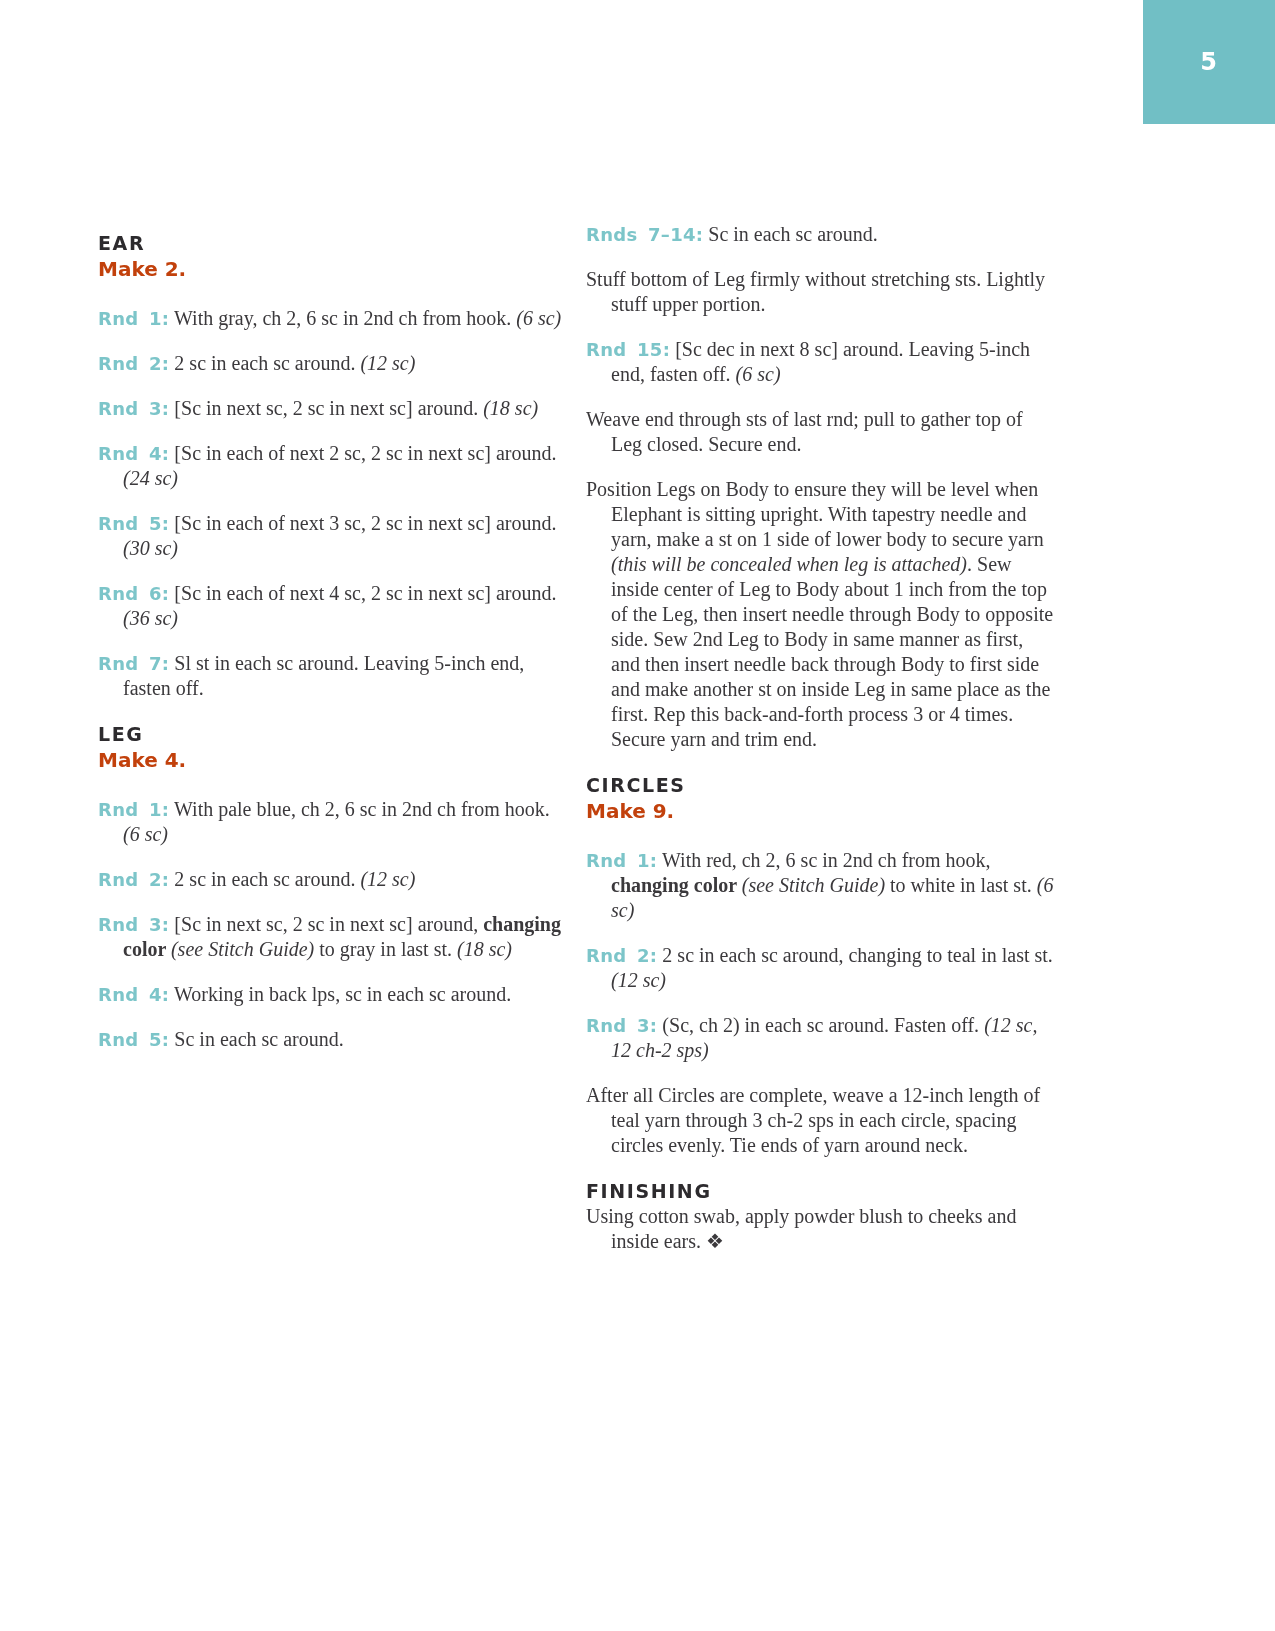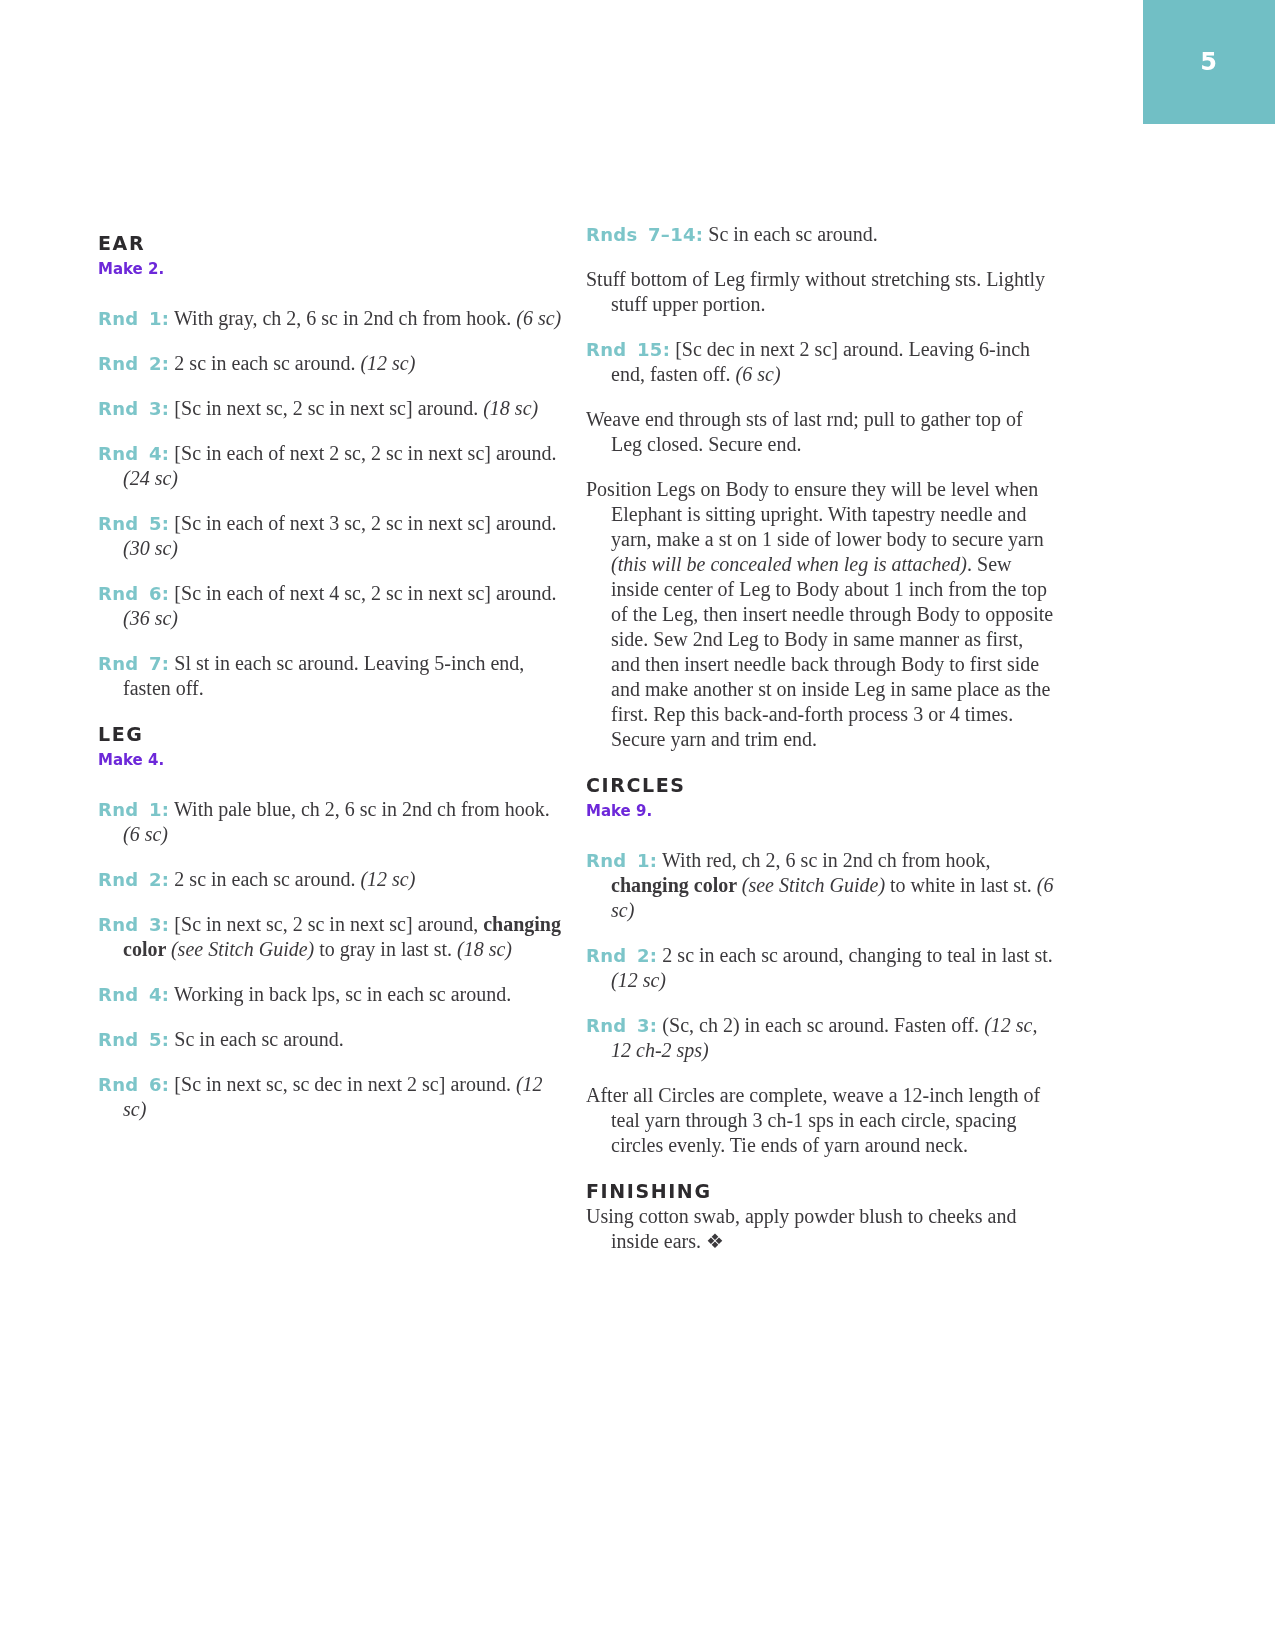--- a/index.html
+++ b/index.html
@@ -60,23 +60,23 @@
     font-size: 19px;
     line-height: 26px;
     letter-spacing: 1.6px;
     color: #2d2b2e;
     margin: 8px 0 0 0;
   }
   .heading + .heading { margin-top: 0; }
   .subheading {
     font-family: "DejaVu Sans", sans-serif;
     font-weight: bold;
-    font-size: 15px;
+    font-size: 20px;
     line-height: 26px;
-    color: #6d28d9;
+    color: #c2410c;
     margin: 0 0 24px 0;
   }
   .run-normal { font-style: normal; }
   .run-italic { font-style: italic; }
   .run-bold { font-weight: bold; }
 </style>
 </head>
 <body>
 
 <div class="page">
@@ -94,31 +94,30 @@
         <p class="block round"><span class="rnd-label">Rnd 5:</span> <span class="run-normal">[Sc in each of next 3 sc, 2 sc in next sc] around. </span><span class="run-italic">(30 sc)</span></p>
         <p class="block round"><span class="rnd-label">Rnd 6:</span> <span class="run-normal">[Sc in each of next 4 sc, 2 sc in next sc] around. </span><span class="run-italic">(36 sc)</span></p>
         <p class="block round"><span class="rnd-label">Rnd 7:</span> <span class="run-normal">Sl st in each sc around. Leaving 5-inch end, fasten off.</span></p>
         <div class="heading">LEG</div>
         <div class="subheading">Make 4.</div>
         <p class="block round"><span class="rnd-label">Rnd 1:</span> <span class="run-normal">With pale blue, ch 2, 6 sc in 2nd ch from hook. </span><span class="run-italic">(6 sc)</span></p>
         <p class="block round"><span class="rnd-label">Rnd 2:</span> <span class="run-normal">2 sc in each sc around. </span><span class="run-italic">(12 sc)</span></p>
         <p class="block round"><span class="rnd-label">Rnd 3:</span> <span class="run-normal">[Sc in next sc, 2 sc in next sc] around, </span><span class="run-bold">changing color </span><span class="run-italic">(see Stitch Guide)</span><span class="run-normal"> to gray in last st. </span><span class="run-italic">(18 sc)</span></p>
         <p class="block round"><span class="rnd-label">Rnd 4:</span> <span class="run-normal">Working in back lps, sc in each sc around.</span></p>
         <p class="block round"><span class="rnd-label">Rnd 5:</span> <span class="run-normal">Sc in each sc around.</span></p>
-        <p class="block round"><span class="rnd-label">Rnd 6:</span> <span class="run-normal">[Sc in next sc, sc dec in next 2 sc] around. </span><span class="run-italic">(12 sc)</span></p>
       </div>
     <div class="col" id="col-right">
         <p class="block round"><span class="rnd-label">Rnds 7–14:</span> <span class="run-normal">Sc in each sc around.</span></p>
         <p class="block paragraph"><span class="run-normal">Stuff bottom of Leg firmly without stretching sts. Lightly stuff upper portion.</span></p>
-        <p class="block round"><span class="rnd-label">Rnd 15:</span> <span class="run-normal">[Sc dec in next 2 sc] around. Leaving 6-inch end, fasten off. </span><span class="run-italic">(6 sc)</span></p>
+        <p class="block round"><span class="rnd-label">Rnd 15:</span> <span class="run-normal">[Sc dec in next 8 sc] around. Leaving 5-inch end, fasten off. </span><span class="run-italic">(6 sc)</span></p>
         <p class="block paragraph"><span class="run-normal">Weave end through sts of last rnd; pull to gather top of Leg closed. Secure end.</span></p>
         <p class="block paragraph"><span class="run-normal">Position Legs on Body to ensure they will be level when Elephant is sitting upright. With tapestry needle and yarn, make a st on 1 side of lower body to secure yarn </span><span class="run-italic">(this will be concealed when leg is attached)</span><span class="run-normal">. Sew inside center of Leg to Body about 1 inch from the top of the Leg, then insert needle through Body to opposite side. Sew 2nd Leg to Body in same manner as first, and then insert needle back through Body to first side and make another st on inside Leg in same place as the first. Rep this back-and-forth process 3 or 4 times. Secure yarn and trim end.</span></p>
         <div class="heading">CIRCLES</div>
         <div class="subheading">Make 9.</div>
         <p class="block round"><span class="rnd-label">Rnd 1:</span> <span class="run-normal">With red, ch 2, 6 sc in 2nd ch from hook, </span><span class="run-bold">changing color </span><span class="run-italic">(see Stitch Guide)</span><span class="run-normal"> to white in last st. </span><span class="run-italic">(6 sc)</span></p>
         <p class="block round"><span class="rnd-label">Rnd 2:</span> <span class="run-normal">2 sc in each sc around, changing to teal in last st. </span><span class="run-italic">(12 sc)</span></p>
         <p class="block round"><span class="rnd-label">Rnd 3:</span> <span class="run-normal">(Sc, ch 2) in each sc around. Fasten off. </span><span class="run-italic">(12 sc, 12 ch-2 sps)</span></p>
-        <p class="block paragraph"><span class="run-normal">After all Circles are complete, weave a 12-inch length of teal yarn through 3 ch-1 sps in each circle, spacing circles evenly. Tie ends of yarn around neck.</span></p>
+        <p class="block paragraph"><span class="run-normal">After all Circles are complete, weave a 12-inch length of teal yarn through 3 ch-2 sps in each circle, spacing circles evenly. Tie ends of yarn around neck.</span></p>
         <div class="heading">FINISHING</div>
         <p class="block paragraph"><span class="run-normal">Using cotton swab, apply powder blush to cheeks and inside ears. ❖</span></p>
       </div>
   </div>
 </div>
 
 </body></html>

